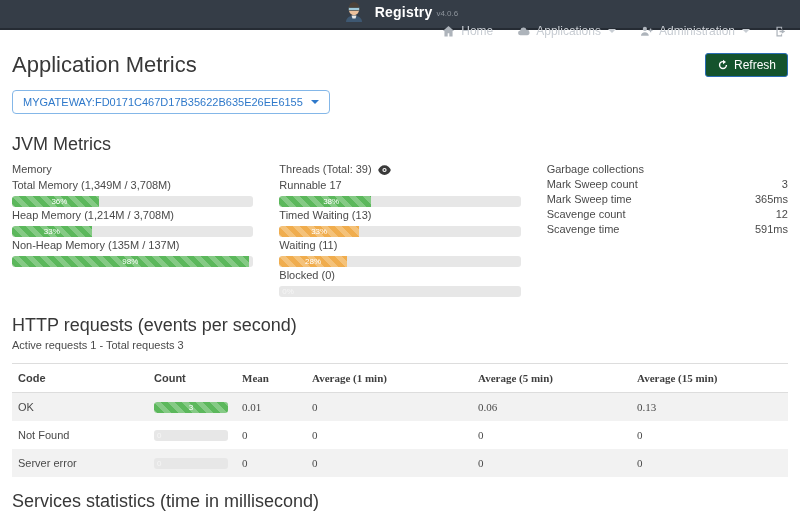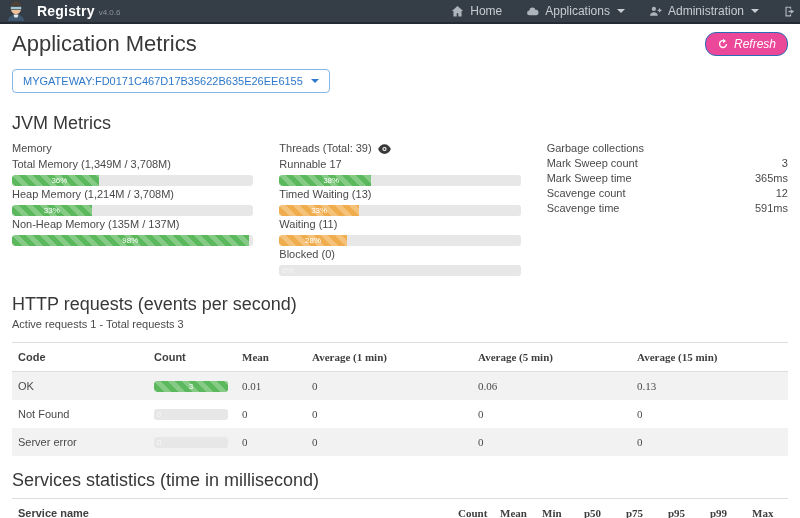--- a/index.html
+++ b/index.html
@@ -5,41 +5,40 @@
   * { box-sizing: border-box; }
   html,body { margin:0; padding:0; }
   body {
     width:800px; height:518px; overflow:hidden;
     font-family:"Liberation Sans","DejaVu Sans",sans-serif;
     color:#4a4a4a; background:#fff; font-size:12px;
   }
 
   
   .navbar {
-    height:24px; background:#353d47; border-bottom:2px solid #252b33;
-    display:flex; align-items:center; padding:0 4px;
+    height:30px; background:#353d47; border-bottom:2px solid #252b33;
+    display:flex; align-items:center; padding:0 13px;flex-direction:column;
   }
   .brand { display:flex; align-items:center; cursor:pointer; }
   .brand-logo svg { width:24px; height:24px; display:block; }
   .brand-name { color:#ffffff; font-weight:bold; font-size:14px; margin-left:9px; letter-spacing:.2px; }
   .brand-version { color:#8d949c; font-size:8px; margin-left:4px; margin-top:3px; }
   .nav-right { margin-left:auto; display:flex; align-items:center; gap:24px; }
   .nav-item { color:#c8cdd3; font-size:12px; display:flex; align-items:center; gap:6px; cursor:pointer; }
   .nav-item svg { width:13px; height:13px; fill:#aeb4bb; }
   .caret { width:0; height:0; border-left:4px solid transparent; border-right:4px solid transparent; border-top:4px solid #c8cdd3; margin-left:1px; }
 
   
   .container { padding:0 12px; }
-  .page-header { display:flex; align-items:center; justify-content:space-between; margin-top:7px;gap:44px; }
+  .page-header { display:flex; align-items:center; justify-content:space-between; margin-top:22px;gap:44px; }
   .page-title { font-size:22px; font-weight:400; color:#383838; margin:0; }
   .btn-refresh {
-    background:#ec4899; border:1px solid #2a6cb5; color:#fff; font-size:12px;
-    padding:4px 11px; border-radius:11px; cursor:pointer; display:flex; align-items:center; gap:5px;
+    background:#14532d; border:1px solid #2a6cb5; color:#fff; font-size:12px;
+    padding:4px 11px; border-radius:3px; cursor:pointer; display:flex; align-items:center; gap:5px;
     font-family:inherit;
-    font-style:italic;
   }
   .btn-refresh svg { width:12px; height:12px; fill:#fff; }
   .instance-dropdown {
     margin:12px 0 10px; background:#fff; border:1px solid #84b7e8; color:#2f79ca;
     font-size:11px; padding:5px 10px; border-radius:4px; cursor:pointer; display:inline-flex;
     align-items:center; gap:7px; font-family:inherit;
   }
   .instance-dropdown .caret { border-top-color:#2f79ca; }
 
   .section-title { font-size:18px; font-weight:400; color:#383838; margin:10px 0 7px; }

